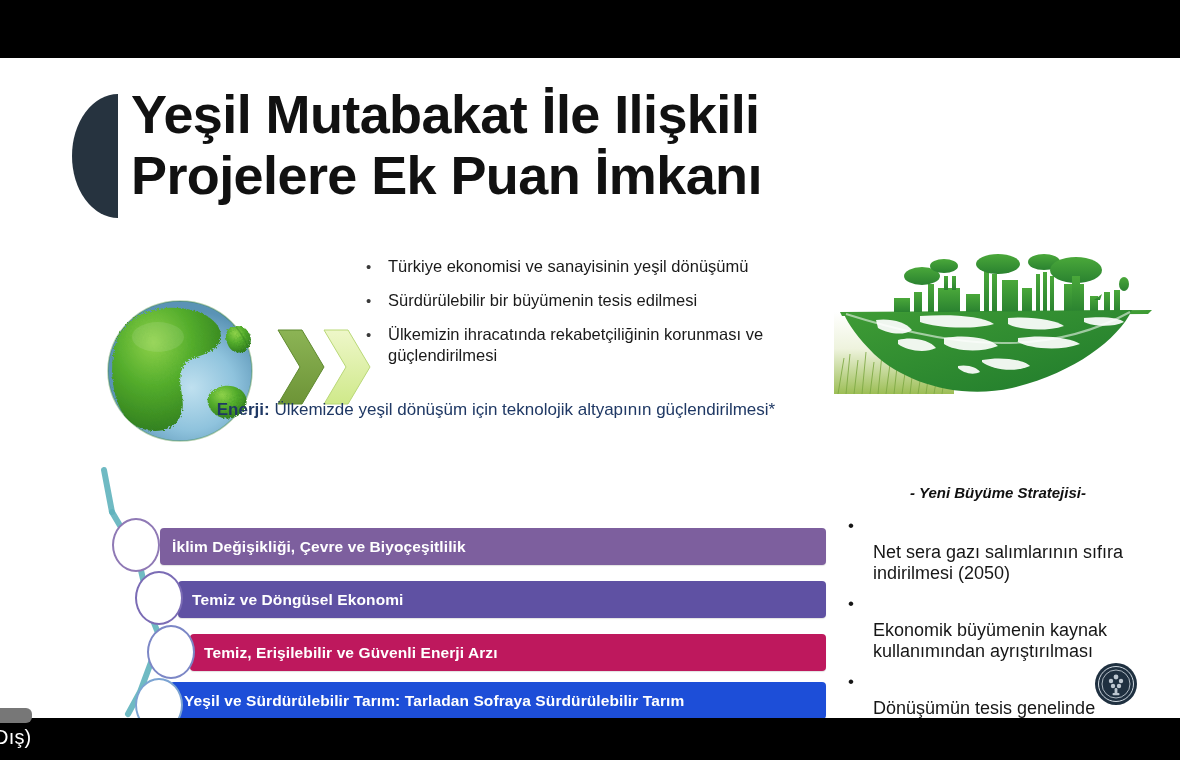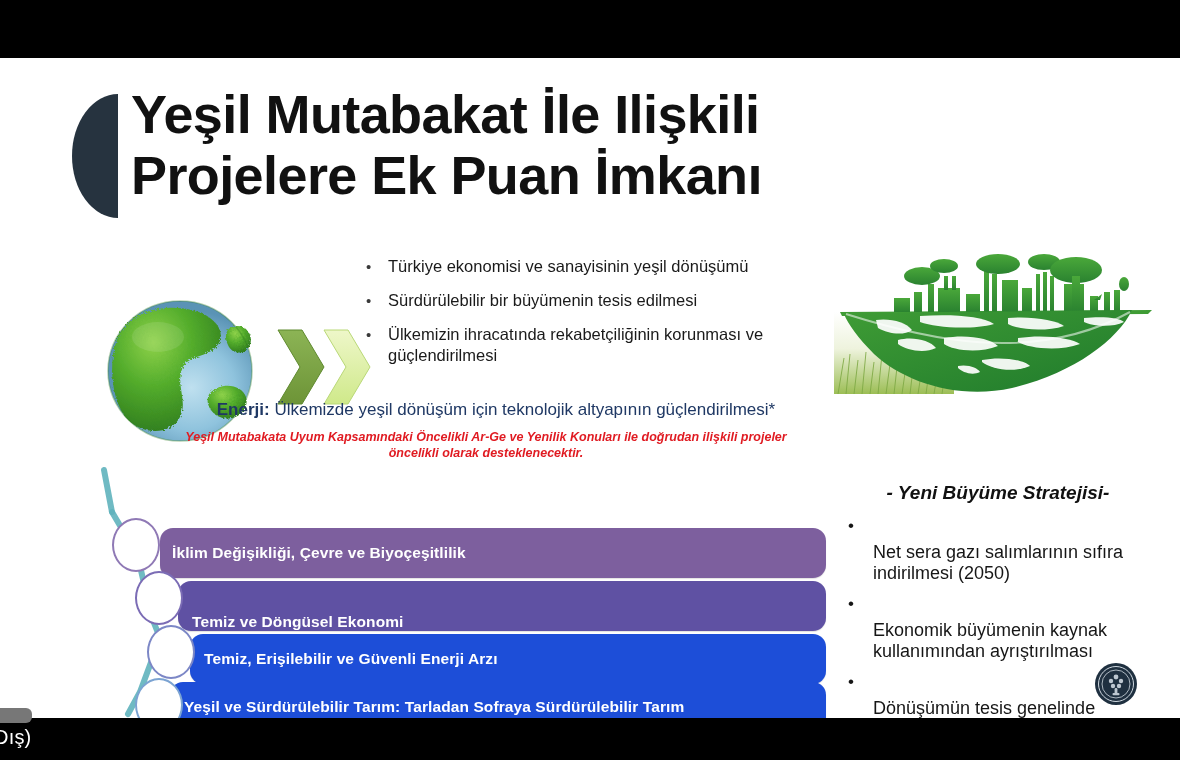--- a/index.html
+++ b/index.html
@@ -62,38 +62,38 @@
   .redline{
     position:absolute;left:176px;top:371px;width:620px;text-align:center;
     font-size:12.5px;line-height:16px;font-weight:bold;font-style:italic;color:#e01b22;
   }
   .vlabel-wrap{position:absolute;left:82px;top:600px;width:46px;height:1px;}
 
   
   .bars{position:absolute;left:0;top:396px;width:1180px;height:264px;}
   .connector{position:absolute;left:0;top:0;width:300px;height:264px;}
   .bar{
-    position:absolute;height:50px;border-radius:13px;
+    position:absolute;height:37px;border-radius:4px;
     display:flex;align-items:center;color:#fff;font-weight:bold;
     font-size:15.5px;letter-spacing:.1px;
     box-shadow:0 1px 1px rgba(0,0,0,.12);
   }
   .bar span{display:block;}
   .circ{
     position:absolute;width:48px;height:54px;border-radius:50%;
     background:#fff;border:2.5px solid #8f79b5;box-sizing:border-box;
   }
 
   
   .rcol{position:absolute;left:848px;top:423px;width:300px;}
   .rtitle{
     text-align:center;font-size:21px;line-height:25px;font-weight:bold;color:#111;
   }
   .rsub{
-    text-align:center;font-size:19px;line-height:24px;font-weight:bold;font-style:italic;color:#111;
+    text-align:center;font-size:15px;line-height:24px;font-weight:bold;font-style:italic;color:#111;
     margin-bottom:10px;
   }
   .rbul{
     display:flex;align-items:flex-start;margin-bottom:9px;
     font-size:18px;line-height:21px;color:#161616;
   }
   .rbul .dot{flex:0 0 25px;font-size:17px;line-height:21px;}
   .rbul .txt{flex:1 1 auto;margin-top:27px;}
 
   
@@ -169,21 +169,20 @@
     </div>
     <div class="bul">
       <span class="dot">•</span>
       <span class="txt">Ülkemizin ihracatında rekabetçiliğinin korunması ve güçlendirilmesi</span>
     </div>
   </div>
 
   <div class="hedef">
     <b>Enerji:</b><span> Ülkemizde yeşil dönüşüm için teknolojik altyapının güçlendirilmesi*</span>
   </div>
-  <div class="redline">Yeşil Mutabakata Uyum Kapsamındaki Öncelikli Ar-Ge ve Yenilik Konuları ile doğrudan ilişkili projeler öncelikli olarak desteklenecektir.</div>
 
   <div class="green-ill">
     <svg width="330" height="150" viewBox="0 0 330 150">
       <defs>
         <linearGradient id="grs" x1="0" y1="0" x2="0" y2="1">
           <stop offset="0%" stop-color="#ffffff"></stop>
             <stop offset="45%" stop-color="#eef3dd"></stop>
           <stop offset="100%" stop-color="#9cbe55"></stop>
         </linearGradient>
         <linearGradient id="lf" x1="0" y1="0" x2="1" y2="1">
@@ -272,26 +271,26 @@
     <svg class="connector" viewBox="0 0 300 264">
       <polyline points="112,58 132,92 140,112 152,164 160,184 140,238 128,260" fill="none" stroke="#5fb3bd" stroke-width="6" stroke-linejoin="round" stroke-linecap="round" opacity=".9"></polyline>
       <polyline points="112,58 104,16" fill="none" stroke="#5fb3bd" stroke-width="6" stroke-linecap="round" opacity=".9"></polyline>
     </svg>
 
     <div class="bar" style="left:160px;top:74px;width:666px;background:#7d5f9e;">
       <span style="padding-left:12px">İklim Değişikliği, Çevre ve Biyoçeşitlilik</span>
     </div>
     <div class="circ" style="left:112px;top:64px;border-color:#8f79b5;"></div>
 
-    <div class="bar" style="left:178px;top:127px;width:648px;background:#5f51a3;align-items:flex-end;">
+    <div class="bar" style="left:178px;top:127px;width:648px;background:#5f51a3;">
       <span style="padding-left:14px">Temiz ve Döngüsel Ekonomi</span>
     </div>
     <div class="circ" style="left:135px;top:117px;border-color:#7b6cb5;"></div>
 
-    <div class="bar" style="left:190px;top:180px;width:636px;background:#1d4ed8;">
+    <div class="bar" style="left:190px;top:180px;width:636px;background:#be185d;">
       <span style="padding-left:14px">Temiz, Erişilebilir ve Güvenli Enerji Arzı</span>
     </div>
     <div class="circ" style="left:147px;top:171px;border-color:#7c87c6;"></div>
 
     <div class="bar" style="left:170px;top:228px;width:656px;background:#1d4ed8;">
       <span style="padding-left:14px">Yeşil ve Sürdürülebilir Tarım: Tarladan Sofraya Sürdürülebilir Tarım</span>
     </div>
     <div class="circ" style="left:135px;top:224px;border-color:#7ba3d2;"></div>
 
   </div>

